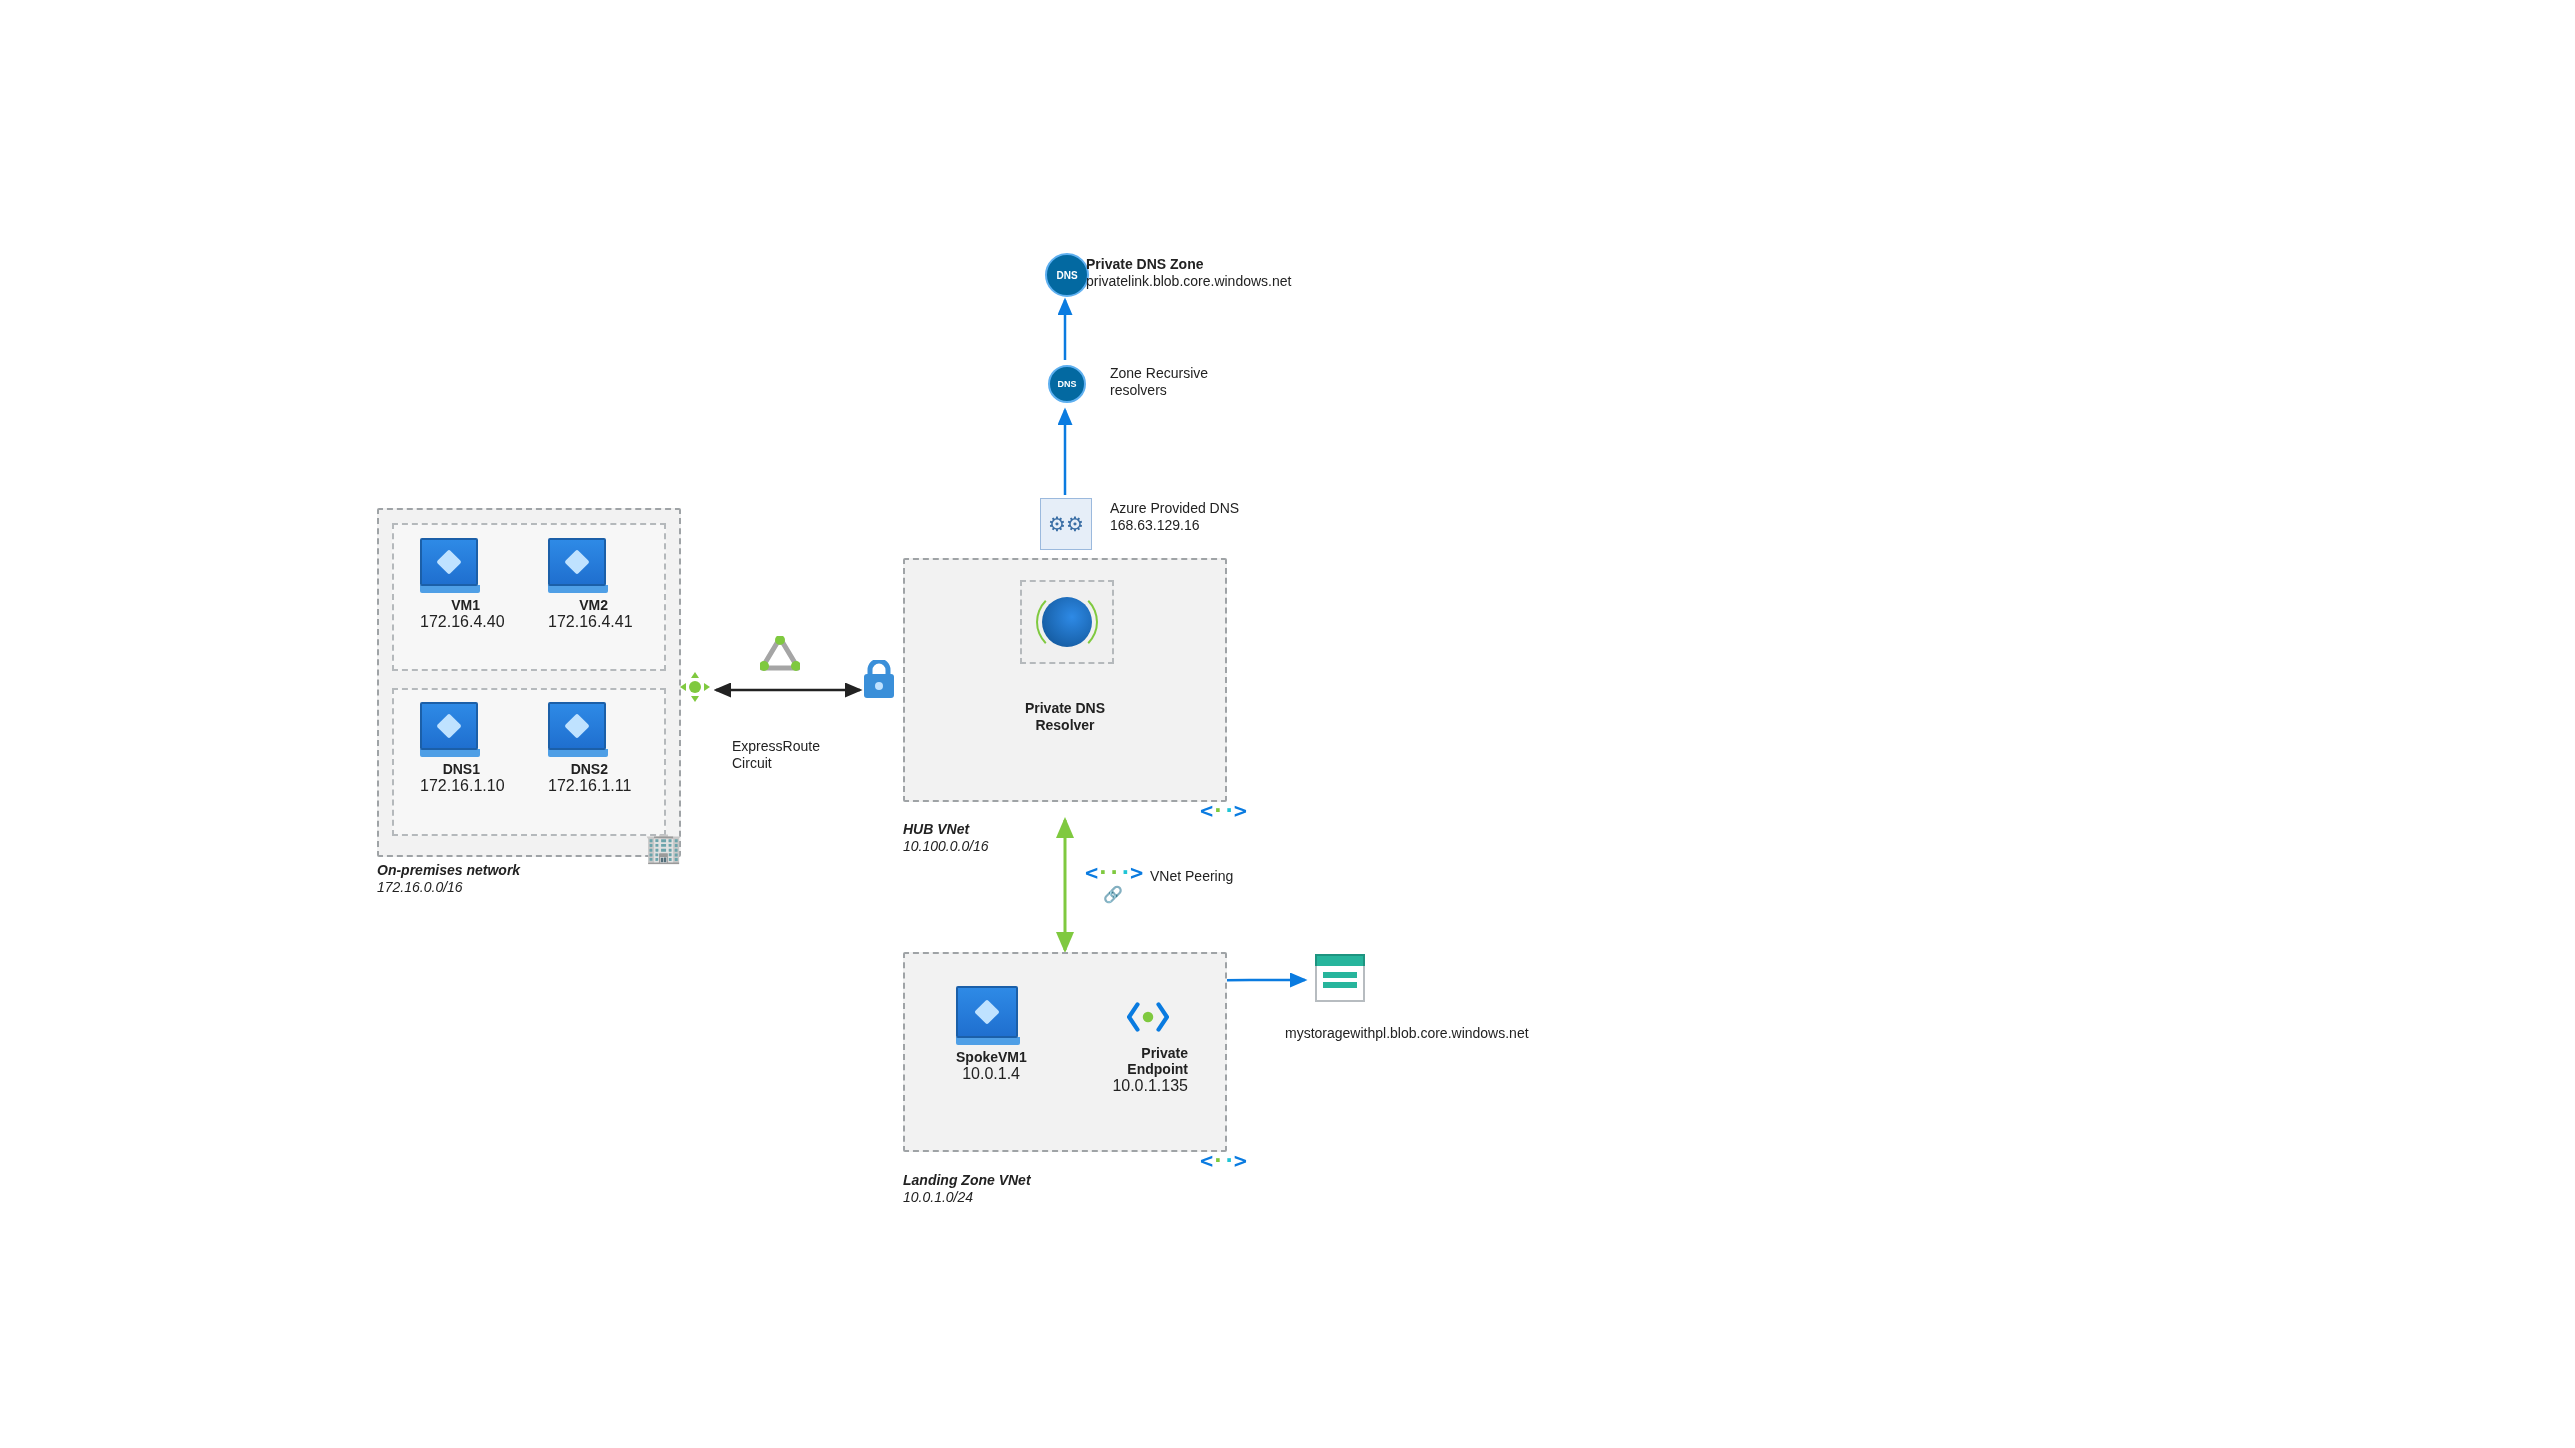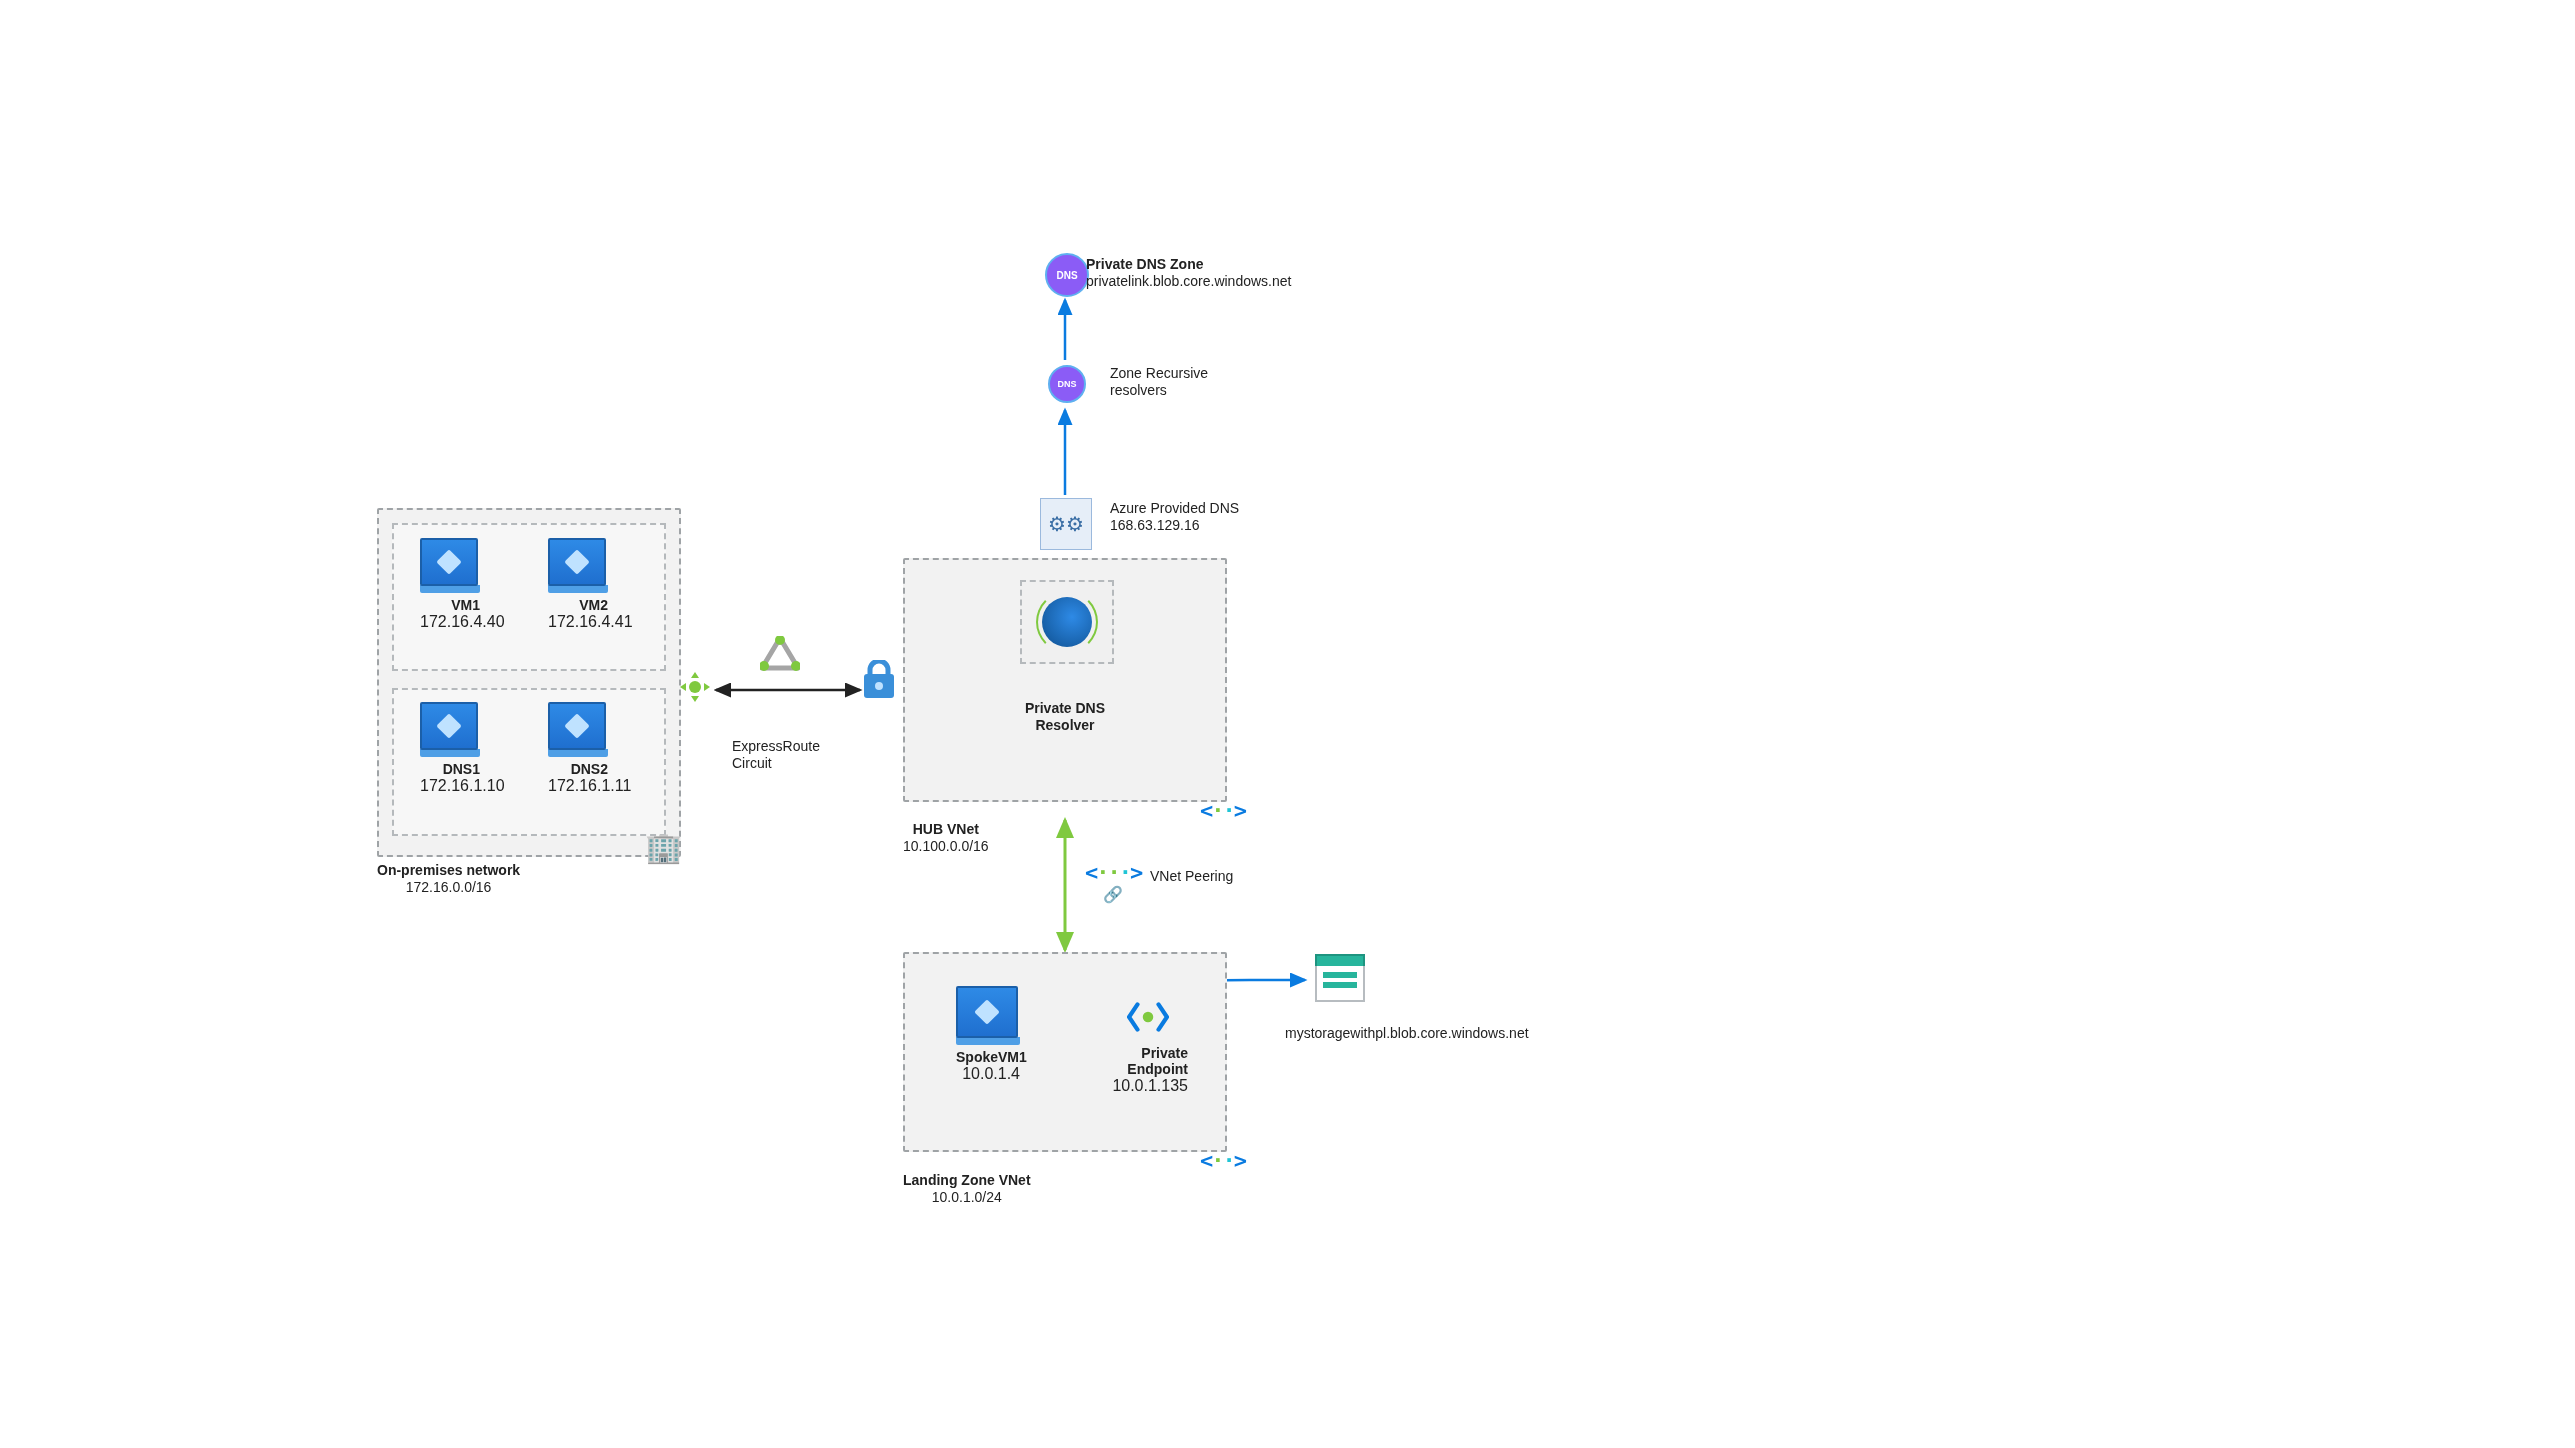--- a/index.html
+++ b/index.html
@@ -19,21 +19,22 @@
     border: 2px dashed #9fa3a6;
     background: #f2f2f2;
     border-radius: 2px;
   }
   .inner-zone {
     border: 2px dashed #b5b9bc;
     background: #f7f7f7;
   }
   .zone-label {
     position: absolute;
-    text-align: center;
+    text-align: left;
+    font-style: italic;
   }
   .zone-label .title { font-weight: 700; }
   .zone-label .sub { font-weight: 400; font-size: 14px; }
   .vm-icon {
     width: 54px; height: 44px;
     background: linear-gradient(#2e8ae6, #1f6fcf);
     border: 2px solid #1b5fa8;
     border-radius: 2px;
     position: relative;
   }
@@ -51,21 +52,21 @@
     background: #4f9fe6;
     border-radius: 0 0 2px 2px;
     margin-top: -1px;
   }
   .item-label { text-align: right; margin-top: 4px; }
   .item-label .t { font-weight: 700; display:block; font-size: 14px;}
   .item-label .s { display:block; font-size: 16px;}
   .dns-circle {
     width: 40px; height: 40px;
     border-radius: 50%;
-    background: #8b5cf6;
+    background: #0369a1;
     color: #fff;
     font-size: 10px;
     font-weight: 700;
     display:flex; align-items:center; justify-content:center;
     border: 2px solid #5fb0f0;
   }
   .dns-circle.sm { width: 34px; height: 34px; font-size: 9px;}
   .gear-box {
     width: 50px; height: 50px;
     background: #e6eef8;

